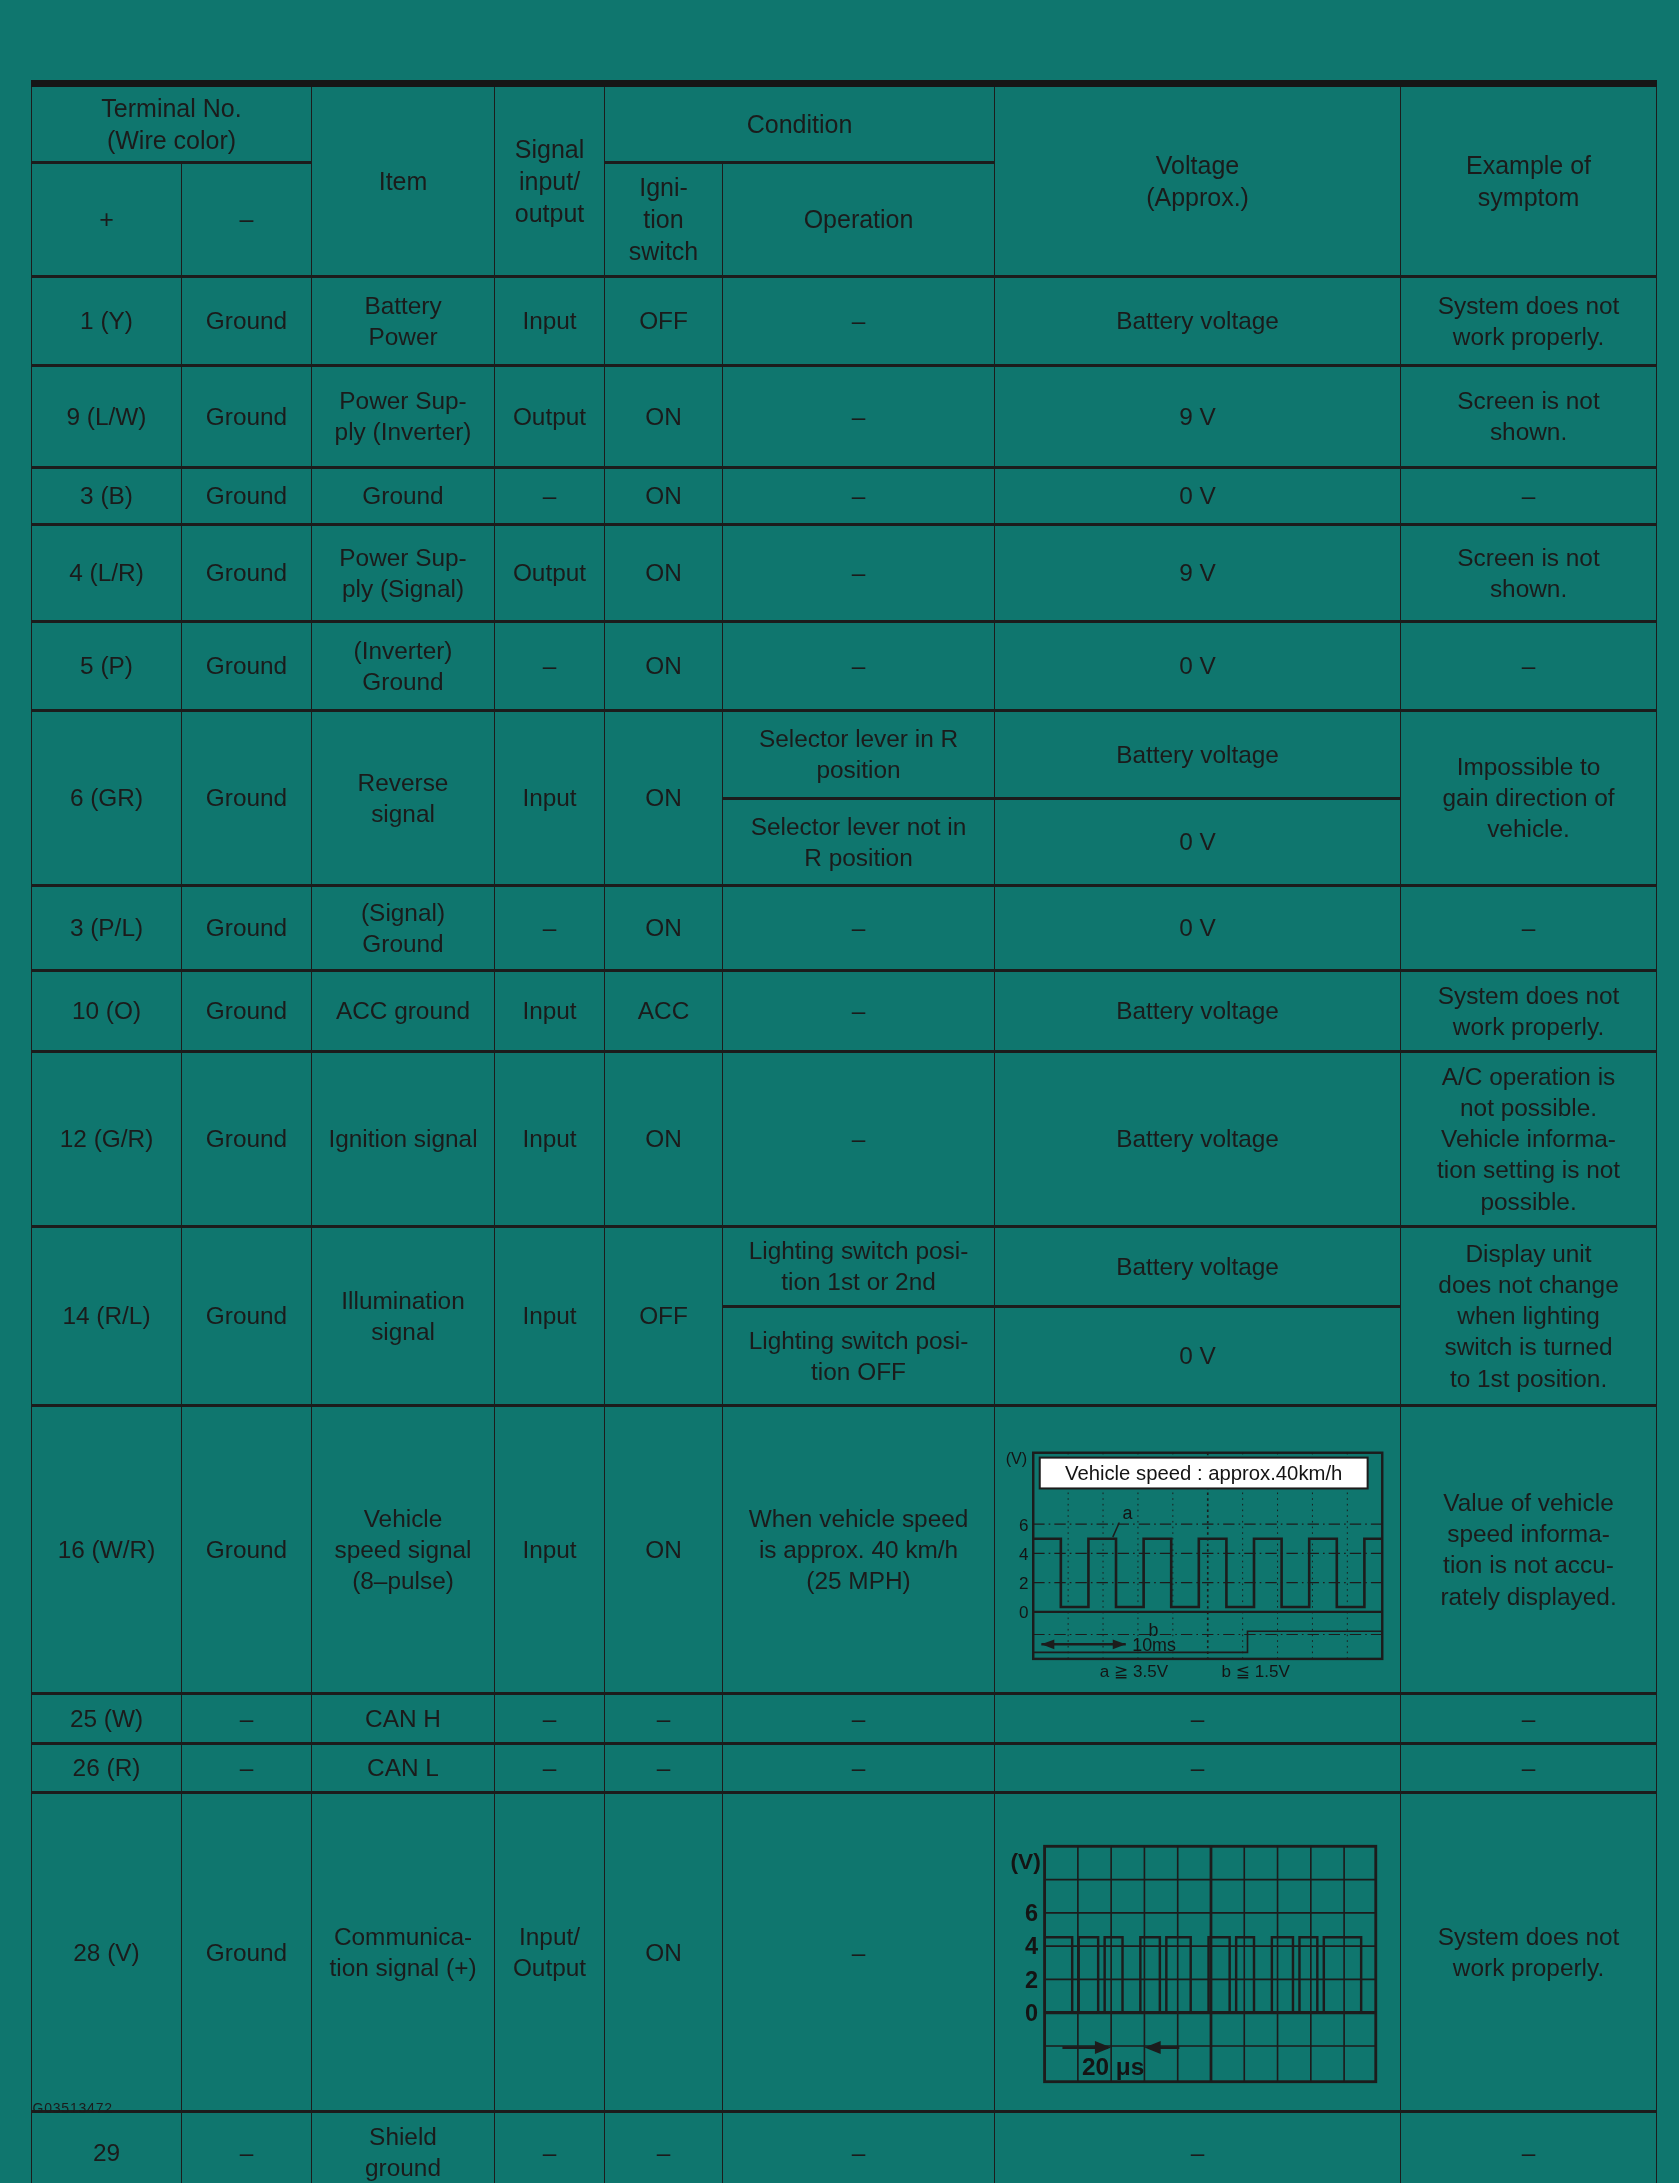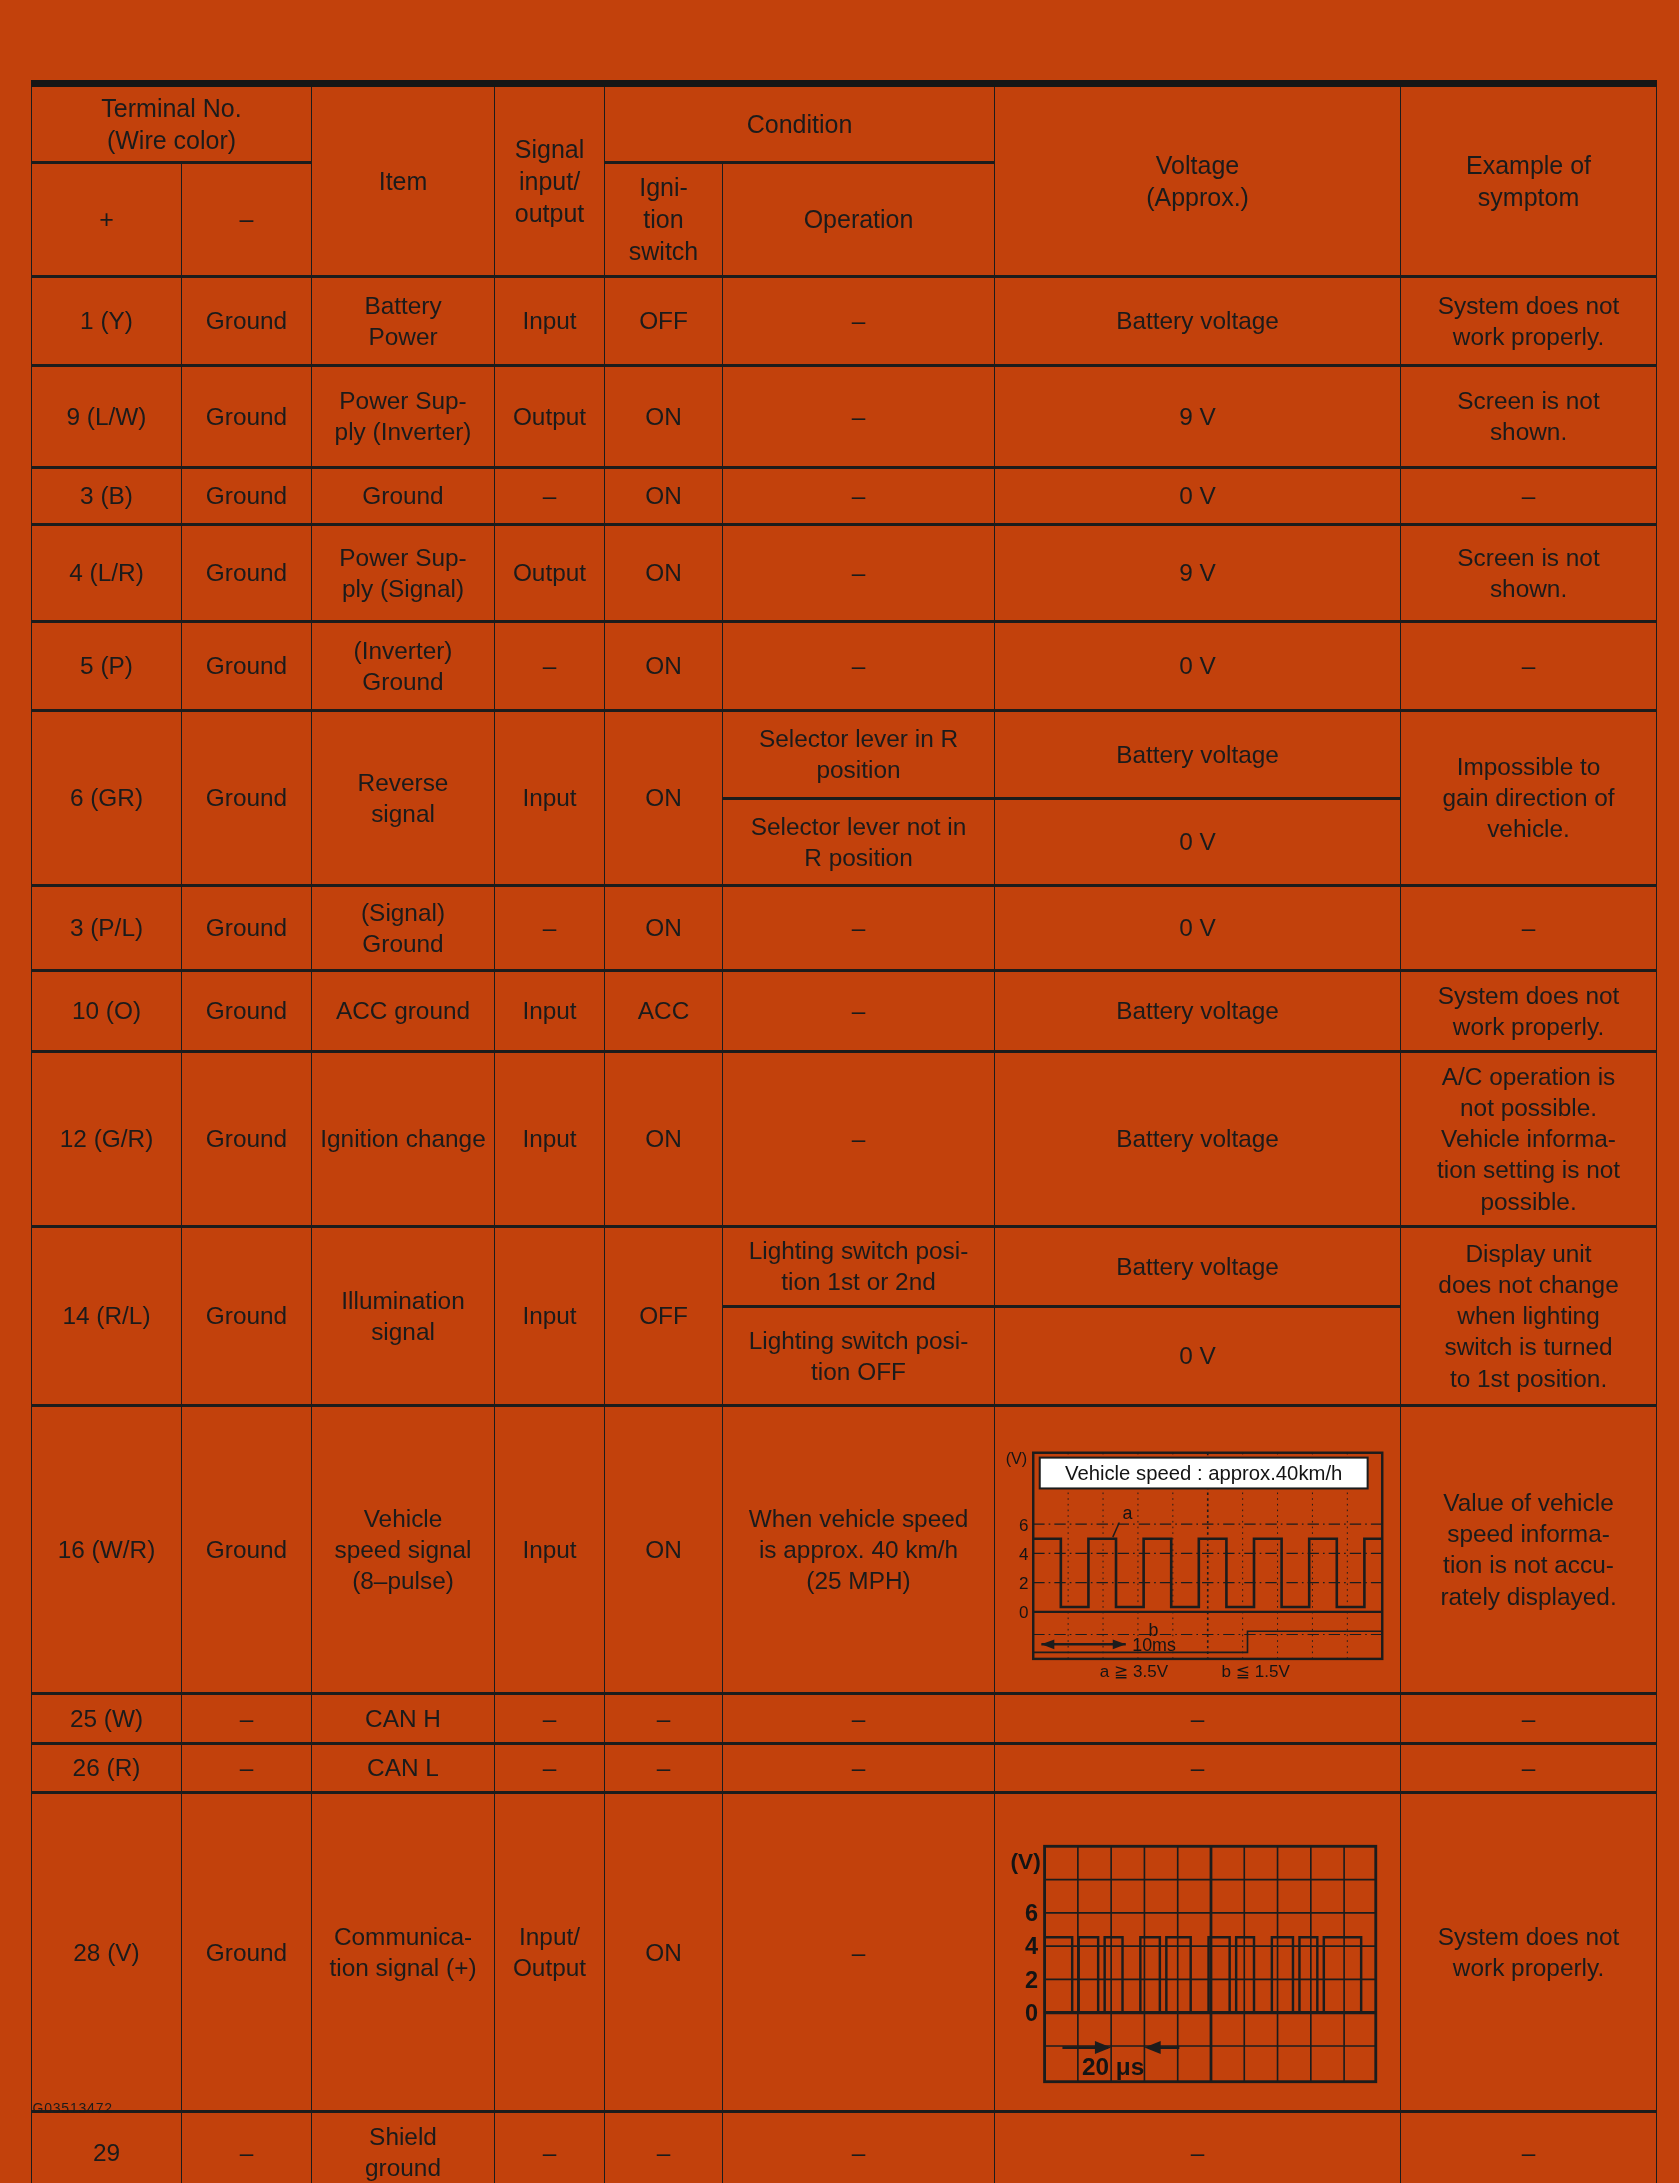--- a/index.html
+++ b/index.html
@@ -1,19 +1,19 @@
 <!DOCTYPE html>
 <html style="font-size:13px"><head>
 <meta charset="utf-8">
 <style>
   html,body{margin:0;padding:0;background:#e8e8e8;}
   .page{
     position:relative;
     width:1680px;height:2183px;
-    background:#c2410c;
+    background:#0f766e;
     font-family:"Liberation Sans", sans-serif;
     color:#1b1b1b;
     overflow:hidden;
   }
   table.spec{
     position:absolute;left:31px;top:80px;
     width:1624px;
     border-collapse:collapse;
     table-layout:fixed;
   }
@@ -185,21 +185,21 @@
     <td>ACC</td>
     <td>–</td>
     <td>Battery voltage</td>
     <td class="sym">System does not
 work properly.</td>
   </tr>
 
   <tr style="height:175px">
     <td>12 (G/R)</td>
     <td>Ground</td>
-    <td>Ignition change</td>
+    <td>Ignition signal</td>
     <td>Input</td>
     <td>ON</td>
     <td>–</td>
     <td>Battery voltage</td>
     <td class="sym">A/C operation is
 not possible.
 Vehicle informa-
 tion setting is not
 possible.</td>
   </tr>

